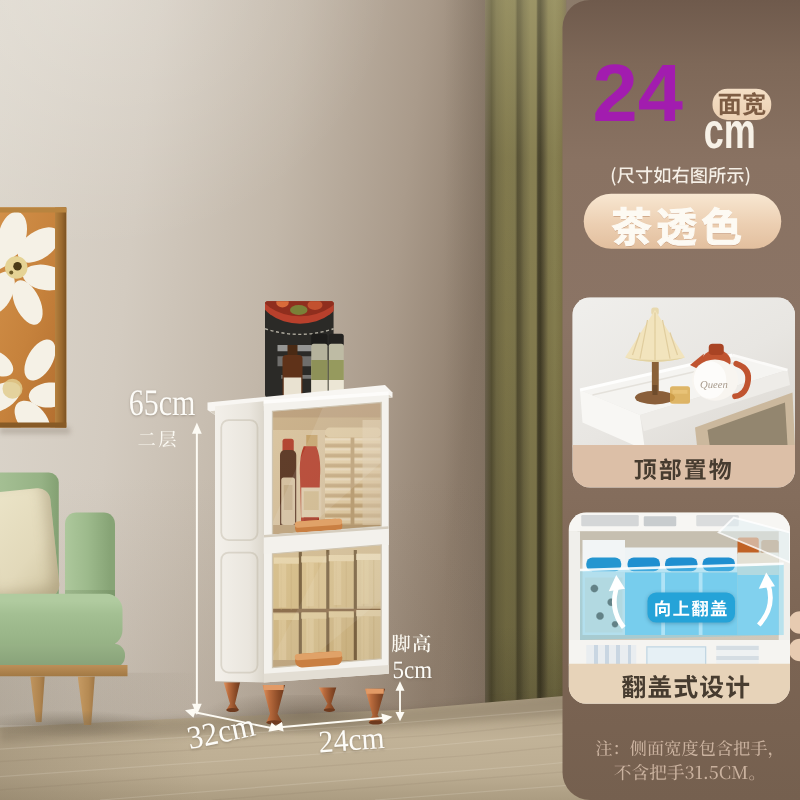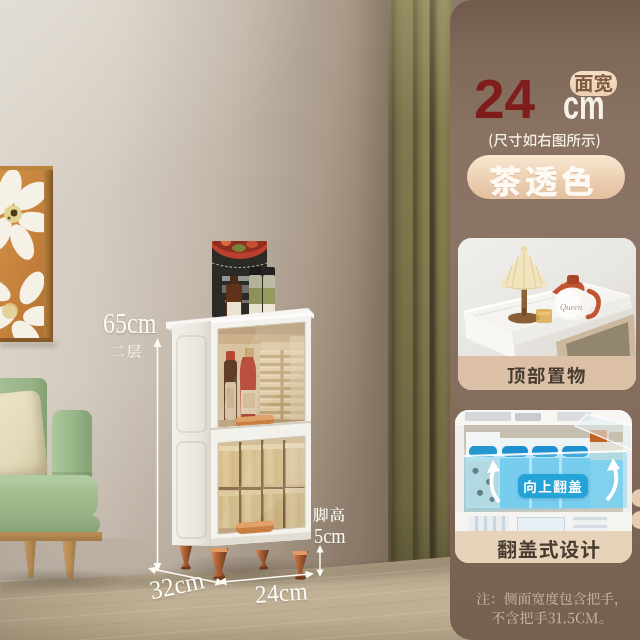--- a/index.html
+++ b/index.html
@@ -339,21 +339,21 @@
   <polygon points="7,0 3.4,7.5 10.6,7.5" fill="#fdfbf4"></polygon>
   <polygon points="7,32 3.4,24.5 10.6,24.5" fill="#fdfbf4"></polygon>
 </svg>
 
 <div style="left:450px;top:0;width:190px;height:640px;border-radius:22px 0 0 22px;background:
  linear-gradient(180deg,#6f5a4c 0%,#7e6858 8%,#897262 20%,#8b7465 40%,#846d5c 62%,#7b6453 82%,#75604f 100%);"></div>
 
 <div style="left:631px;top:489px;width:18px;height:18px;border-radius:50%;background:#e7cbb1;"></div>
 <div style="left:631px;top:511px;width:18px;height:18px;border-radius:50%;background:#e7cbb1;"></div>
 
-<div style="left:474px;top:72px;font-size:55px;font-weight:bold;color:#7f1d1d;line-height:1;letter-spacing:0px;">24</div>
+<div style="left:474px;top:42px;font-size:65px;font-weight:bold;color:#a21caf;line-height:1;letter-spacing:0px;">24</div>
 
 <div style="left:570px;top:71px;width:47px;height:25px;background:linear-gradient(180deg,#f4dfc6,#ecd0b2);border-radius:12px;"></div>
 
 <div style="left:563px;top:85px;font-size:40px;font-weight:bold;color:#f7f1e7;line-height:1;transform:scaleX(.72);transform-origin:0 0;">cm</div>
 <svg style="position:absolute;left:574px;top:71.0px;width:39px;height:25.7px;overflow:visible;" viewBox="0 0 32.0 21.1">
       <path transform="translate(0,16)" d="M6.7 -5.0H9.1V-3.8H6.7ZM6.7 -6.5V-7.7H9.1V-6.5ZM6.7 -2.3H9.1V-1.2H6.7ZM0.8 -12.7V-10.9H6.7C6.6 -10.4 6.5 -9.9 6.4 -9.4H1.5V1.4H3.3V0.6H12.6V1.4H14.5V-9.4H8.4L8.9 -10.9H15.3V-12.7ZM3.3 -1.2V-7.7H4.9V-1.2ZM12.6 -1.2H10.8V-7.7H12.6Z M18.9 -6.8V-1.8H20.8V-5.2H27.1V-2.0H29.1V-6.8ZM22.5 -13.2 22.9 -12.3H17.1V-8.9H18.9V-8.0H20.9V-7.2H22.9V-8.0H25.1V-7.2H27.1V-8.0H29.2V-8.9H30.9V-12.3H25.3C25.1 -12.8 24.8 -13.3 24.6 -13.8ZM25.1 -10.2V-9.5H22.9V-10.3H20.9V-9.5H18.9V-10.7H29.1V-9.5H27.1V-10.2ZM22.6 -4.7V-3.5C22.6 -2.4 22.1 -1.0 16.5 0.0C17.0 0.4 17.6 1.2 17.8 1.6C21.7 0.8 23.4 -0.4 24.1 -1.6V-0.9C24.1 0.8 24.7 1.3 26.7 1.3C27.1 1.3 28.7 1.3 29.1 1.3C30.8 1.3 31.3 0.7 31.5 -1.7C31.0 -1.8 30.2 -2.1 29.8 -2.4C29.7 -0.6 29.6 -0.4 29.0 -0.4C28.6 -0.4 27.2 -0.4 26.9 -0.4C26.2 -0.4 26.1 -0.4 26.1 -0.9V-3.1H24.6L24.7 -3.4V-4.7Z" fill="#7d5c43"></path>
     </svg>
 
 <svg style="position:absolute;left:488px;top:131.4px;width:113px;height:19.3px;overflow:visible;" viewBox="0 0 115.7 19.8">
       <path transform="translate(0,15)" d="M3.6 3.0 4.6 2.5C3.3 0.4 2.8 -2.2 2.8 -4.7C2.8 -7.2 3.3 -9.7 4.6 -11.9L3.6 -12.4C2.2 -10.1 1.3 -7.6 1.3 -4.7C1.3 -1.7 2.2 0.7 3.6 3.0Z M7.9 -12.0V-7.7C7.9 -5.2 7.7 -2.0 5.8 0.3C6.1 0.5 6.7 1.0 6.9 1.3C8.7 -0.6 9.2 -3.5 9.4 -5.9H13.0C13.9 -2.4 15.6 0.1 18.8 1.2C19.0 0.8 19.5 0.2 19.8 -0.1C16.9 -1.0 15.3 -3.1 14.4 -5.9H18.4V-12.0ZM9.4 -10.7H16.9V-7.3H9.4V-7.7Z M22.7 -6.1C23.7 -5.0 24.9 -3.4 25.4 -2.3L26.7 -3.1C26.2 -4.2 25.0 -5.7 23.9 -6.8ZM29.6 -12.7V-9.6H21.1V-8.1H29.6V-0.7C29.6 -0.4 29.5 -0.3 29.1 -0.3C28.7 -0.2 27.4 -0.2 26.1 -0.3C26.4 0.1 26.6 0.9 26.7 1.3C28.4 1.3 29.5 1.2 30.2 1.0C30.9 0.8 31.1 0.3 31.1 -0.7V-8.1H34.6V-9.6H31.1V-12.7Z M41.1 -8.3C40.9 -6.4 40.5 -4.9 39.9 -3.6C39.3 -4.1 38.7 -4.5 38.2 -5.0C38.4 -6.0 38.7 -7.1 39.0 -8.3ZM36.6 -4.5C37.4 -3.8 38.3 -3.1 39.2 -2.4C38.4 -1.2 37.3 -0.4 36.0 0.1C36.2 0.4 36.6 0.9 36.8 1.3C38.2 0.7 39.3 -0.2 40.2 -1.4C40.8 -0.9 41.3 -0.4 41.6 0.0L42.6 -1.1C42.2 -1.6 41.7 -2.1 41.0 -2.7C41.9 -4.4 42.4 -6.6 42.6 -9.5L41.7 -9.7L41.5 -9.6H39.3C39.5 -10.6 39.6 -11.6 39.8 -12.5L38.4 -12.6C38.3 -11.7 38.1 -10.7 37.9 -9.6H36.0V-8.3H37.7C37.3 -6.9 37.0 -5.5 36.6 -4.5ZM43.3 -11.1V0.9H44.6V-0.3H47.9V0.6H49.3V-11.1ZM44.6 -1.6V-9.7H47.9V-1.6Z M56.3 -12.7C56.1 -11.8 55.9 -10.9 55.6 -10.0H51.3V-8.6H55.1C54.2 -6.3 52.8 -4.2 50.7 -2.8C51.0 -2.5 51.5 -2.0 51.7 -1.6C52.7 -2.4 53.6 -3.2 54.3 -4.2V1.3H55.7V0.4H61.9V1.2H63.4V-5.9H55.4C55.9 -6.7 56.3 -7.6 56.7 -8.6H64.5V-10.0H57.1C57.4 -10.8 57.6 -11.6 57.8 -12.4ZM55.7 -0.9V-4.5H61.9V-0.9Z M70.8 -4.1C72.1 -3.9 73.6 -3.3 74.5 -2.9L75.1 -3.8C74.2 -4.2 72.7 -4.7 71.4 -4.9ZM69.4 -2.2C71.5 -1.9 74.1 -1.3 75.5 -0.8L76.2 -1.8C74.7 -2.4 72.1 -2.9 70.1 -3.1ZM66.5 -12.0V1.3H67.9V0.7H77.8V1.3H79.2V-12.0ZM67.9 -0.6V-10.8H77.8V-0.6ZM71.5 -10.6C70.8 -9.4 69.5 -8.3 68.2 -7.6C68.5 -7.4 69.0 -6.9 69.2 -6.7C69.6 -7.0 70.0 -7.3 70.4 -7.6C70.8 -7.2 71.2 -6.8 71.7 -6.5C70.5 -6.0 69.2 -5.5 68.0 -5.3C68.2 -5.1 68.5 -4.5 68.6 -4.2C70.0 -4.5 71.6 -5.0 72.9 -5.8C74.2 -5.1 75.5 -4.6 76.9 -4.3C77.1 -4.7 77.4 -5.2 77.7 -5.4C76.5 -5.6 75.2 -6.0 74.1 -6.5C75.2 -7.2 76.1 -8.0 76.7 -9.0L75.9 -9.5L75.7 -9.4H72.1C72.3 -9.7 72.5 -9.9 72.7 -10.2ZM71.1 -8.4 74.7 -8.3C74.2 -7.9 73.6 -7.4 72.9 -7.0C72.2 -7.4 71.6 -7.9 71.1 -8.4Z M88.3 -11.2V-6.3C88.3 -4.2 88.2 -1.5 86.2 0.3C86.6 0.5 87.1 1.0 87.4 1.3C89.4 -0.7 89.8 -3.9 89.8 -6.2H91.8V1.2H93.2V-6.2H94.8V-7.6H89.8V-10.1C91.5 -10.4 93.2 -10.8 94.5 -11.3L93.6 -12.5C92.3 -11.9 90.2 -11.5 88.3 -11.2ZM83.1 -5.5V-5.9V-7.6H85.7V-5.5ZM86.9 -12.4C85.6 -11.8 83.5 -11.5 81.7 -11.2V-5.9C81.7 -3.9 81.7 -1.4 80.7 0.4C81.0 0.6 81.6 1.1 81.8 1.3C82.7 -0.2 83.0 -2.3 83.1 -4.2H87.1V-8.9H83.1V-10.2C84.8 -10.4 86.5 -10.7 87.8 -11.2Z M98.6 -5.3C98.0 -3.6 96.9 -2.0 95.8 -1.0C96.2 -0.8 96.8 -0.4 97.1 -0.1C98.2 -1.3 99.4 -3.1 100.1 -4.9ZM105.5 -4.7C106.5 -3.3 107.6 -1.3 108.0 -0.1L109.5 -0.7C109.0 -2.0 107.9 -3.9 106.8 -5.3ZM97.5 -11.6V-10.2H108.1V-11.6ZM96.2 -8.0V-6.6H102.1V-0.5C102.1 -0.3 102.0 -0.2 101.7 -0.2C101.4 -0.2 100.4 -0.2 99.5 -0.2C99.7 0.2 99.9 0.8 100.0 1.3C101.3 1.3 102.2 1.2 102.8 1.0C103.5 0.8 103.7 0.4 103.7 -0.5V-6.6H109.5V-8.0Z M112.1 3.0C113.5 0.7 114.3 -1.7 114.3 -4.7C114.3 -7.6 113.5 -10.1 112.1 -12.4L111.0 -11.9C112.3 -9.7 112.9 -7.2 112.9 -4.7C112.9 -2.2 112.3 0.4 111.0 2.5Z" fill="#f5efe6"></path>

